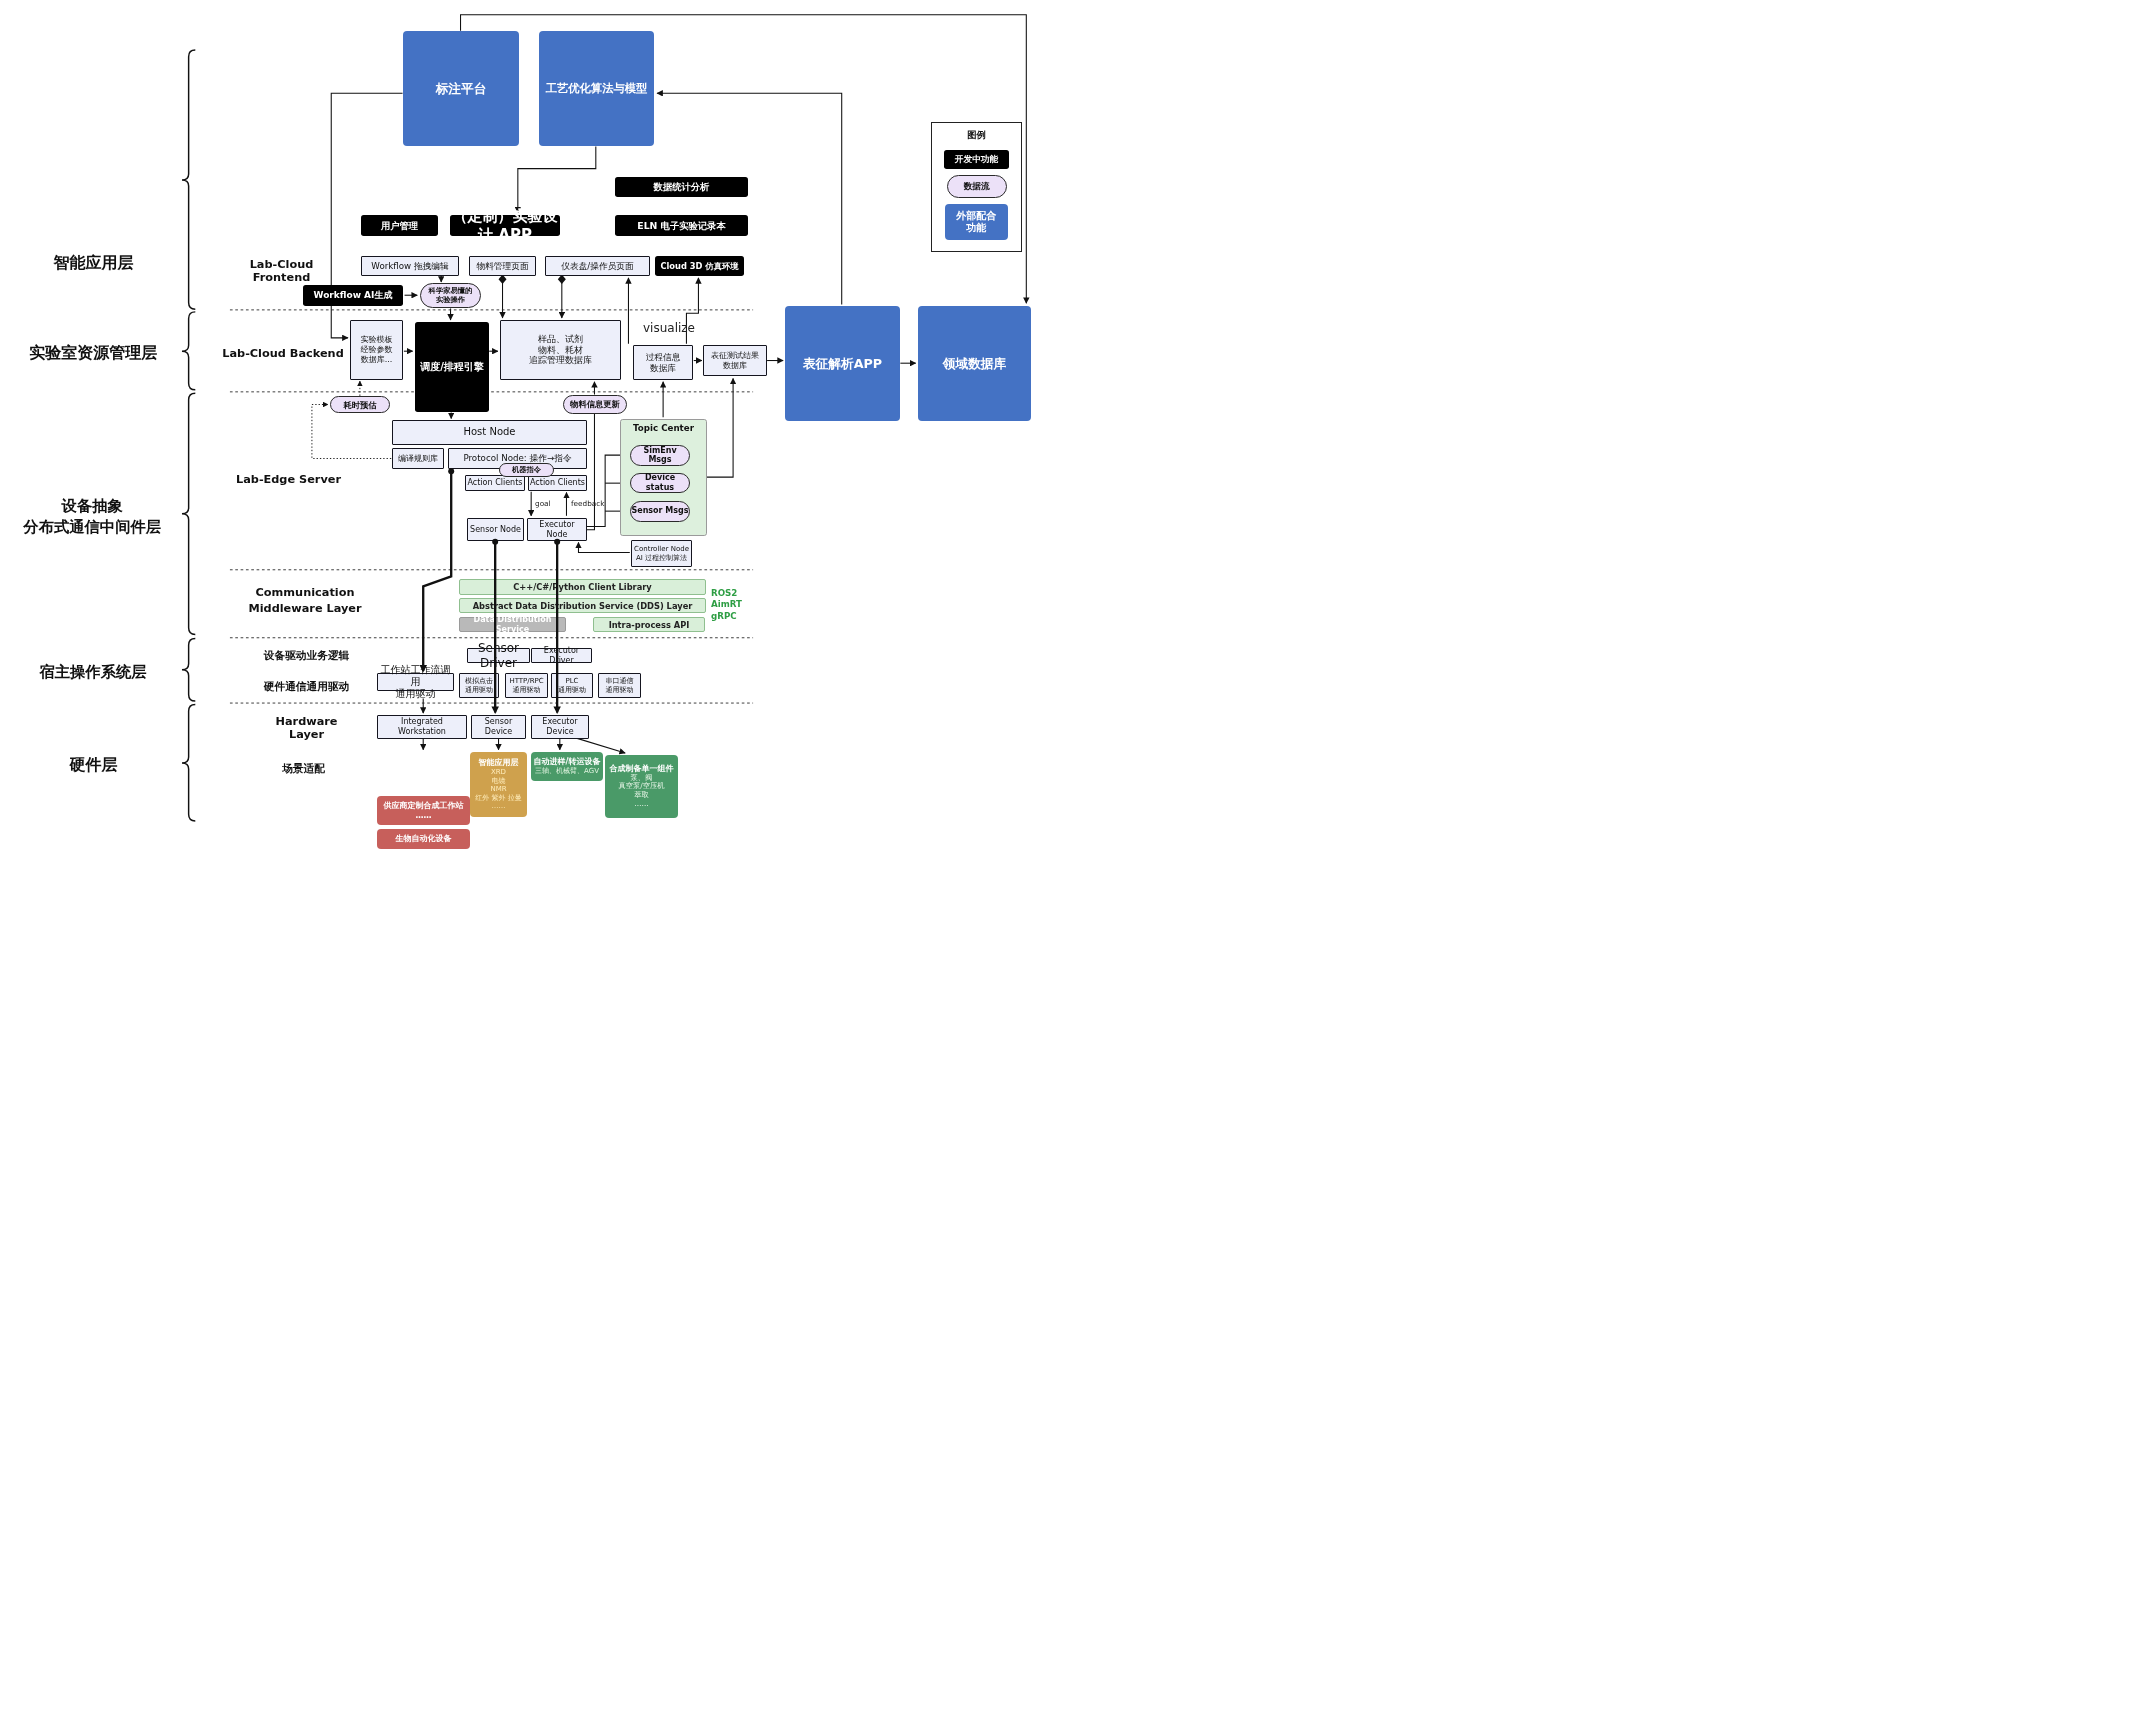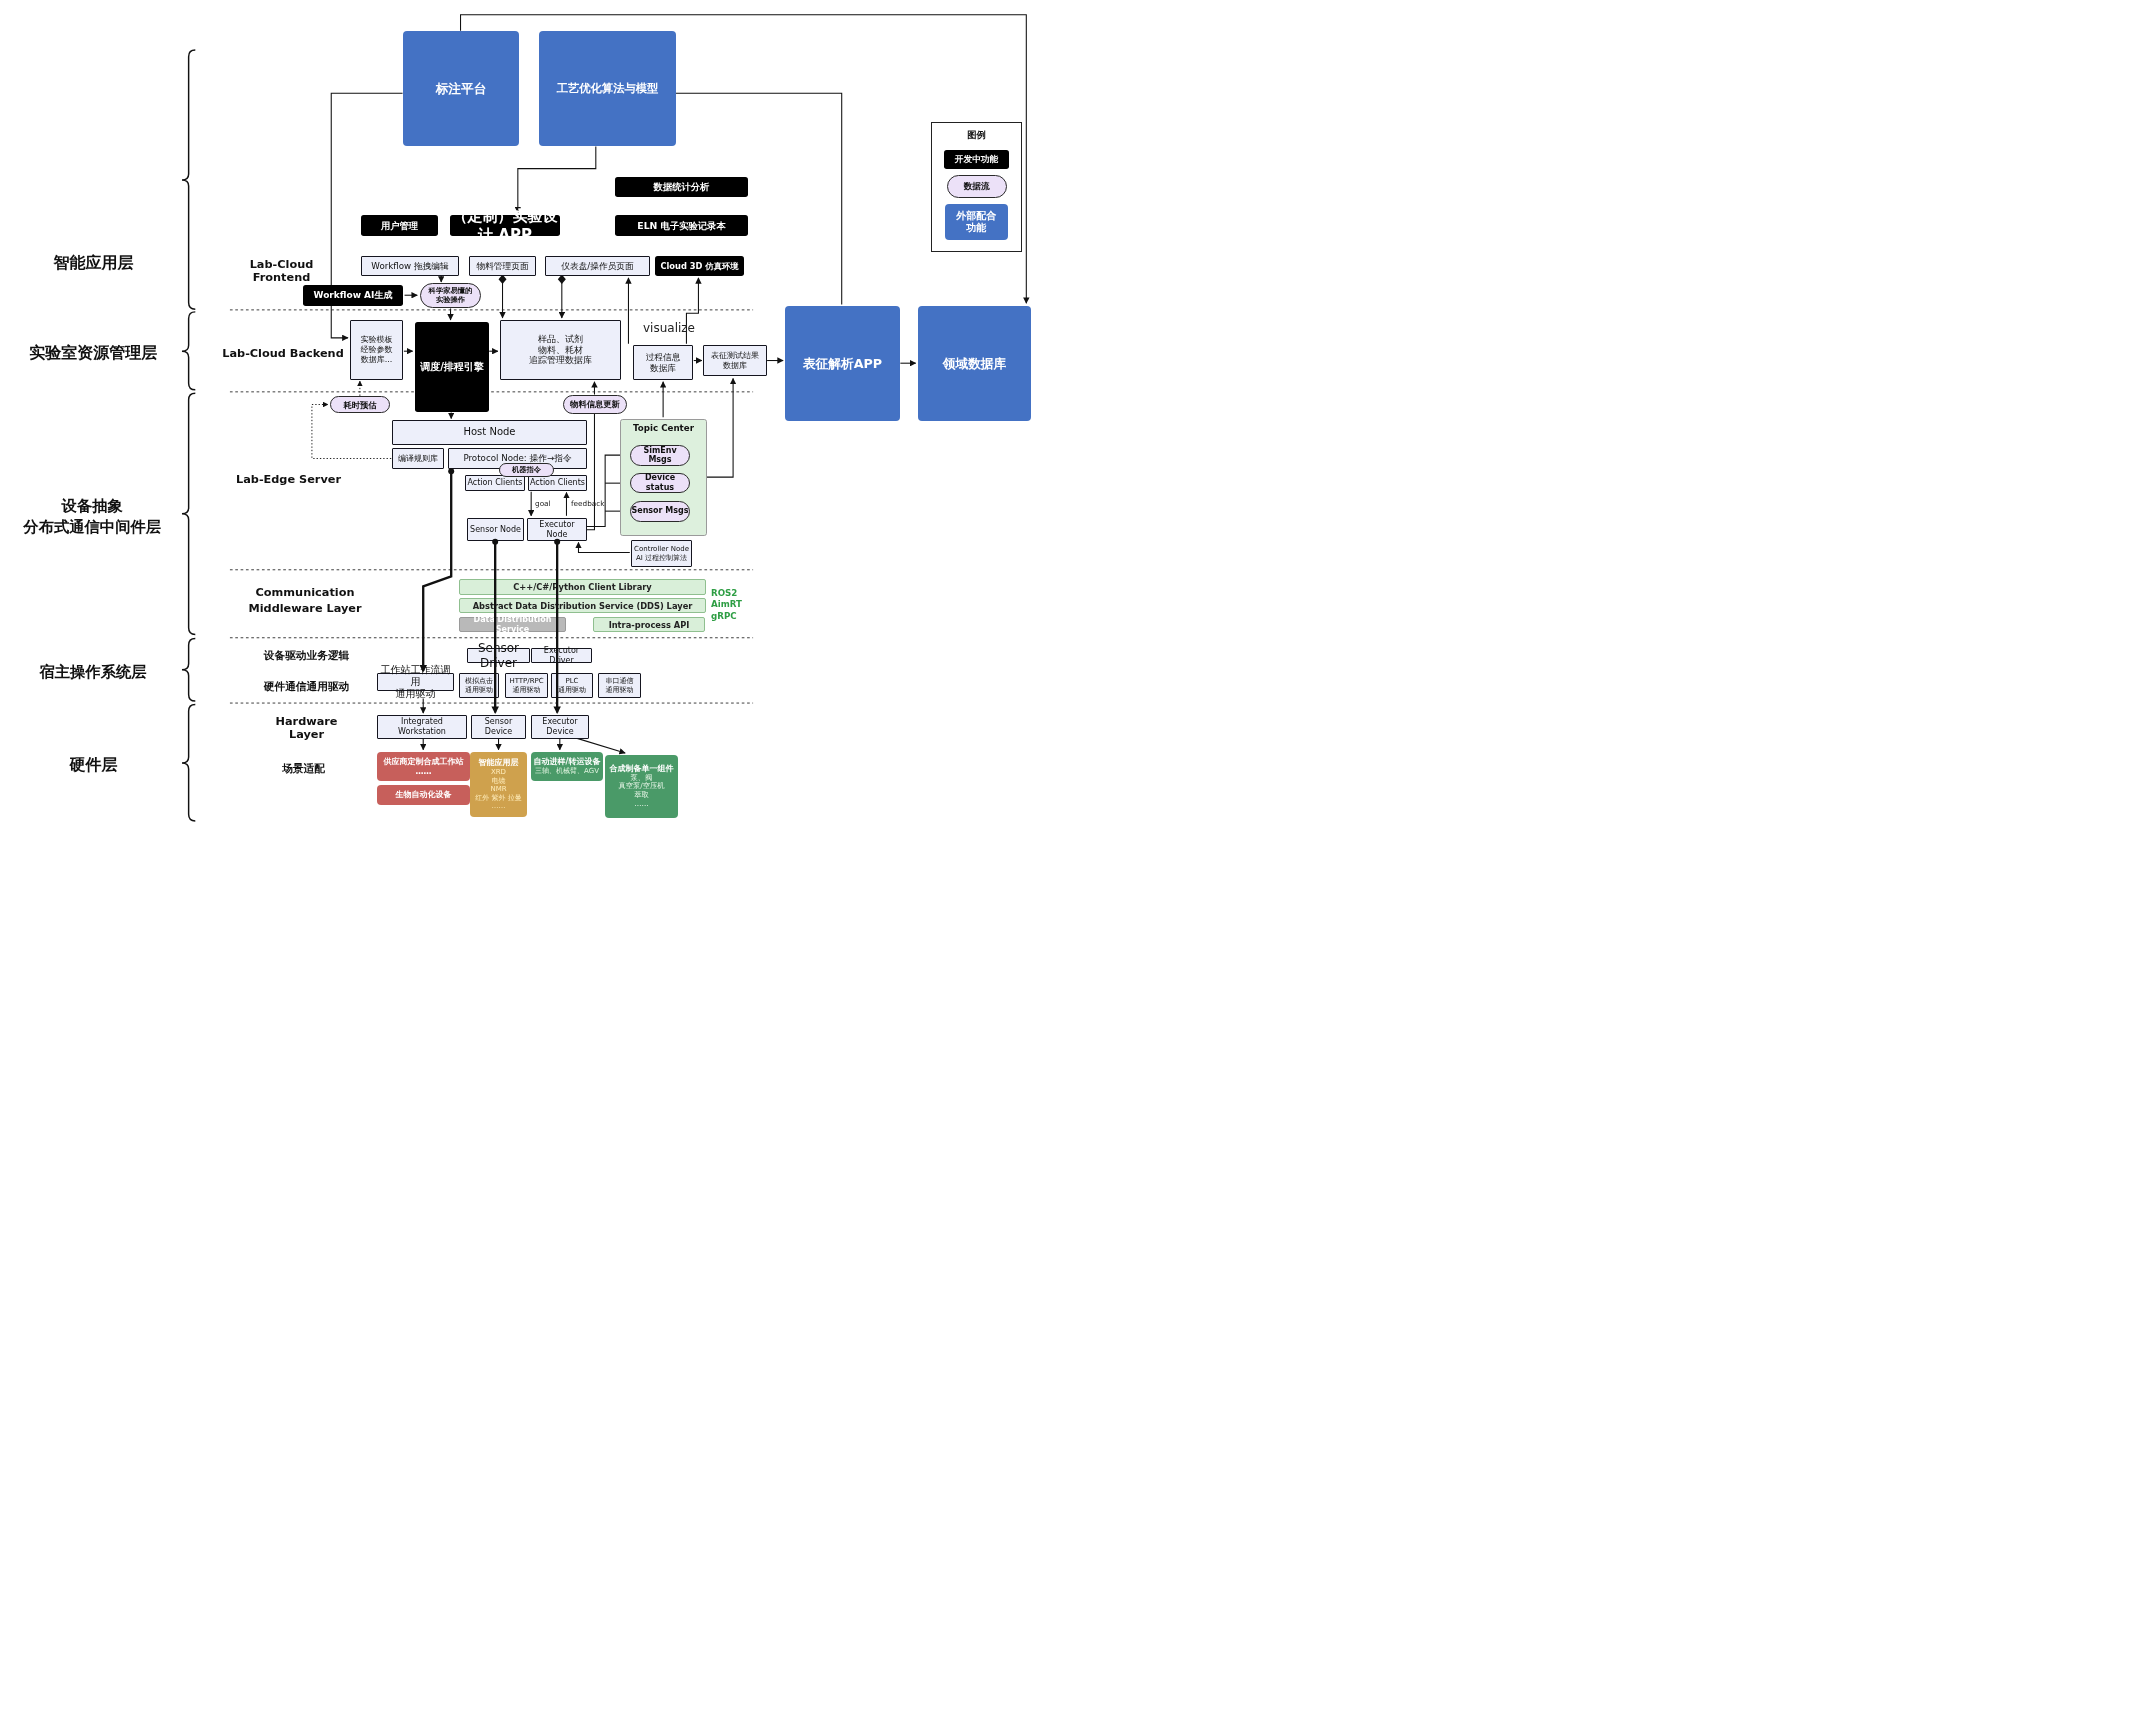--- a/index.html
+++ b/index.html
@@ -8,21 +8,21 @@
   #under{z-index:1;}
   #over{z-index:4;}
   .b{position:absolute;box-sizing:border-box;display:flex;align-items:center;justify-content:center;
      text-align:center;white-space:pre-line;line-height:1.22;z-index:2;color:#111;}
   .blue{background:#4472c4;color:#fff;font-weight:700;border-radius:4px;}
   .black{background:#000;color:#fff;font-weight:700;border-radius:2.7px;}
   .white{background:#edeffa;border:1.1px solid #15151f;border-radius:1px;font-weight:400;text-align:center;}
   .pill{background:#ece1f8;border:1px solid #2a2a2a;border-radius:666px;font-weight:700;z-index:3;}
   .greenbar{background:#d9efd9;border:0.7px solid #8fbf8f;border-radius:2px;font-weight:600;color:#222;}
   .graybar{background:#b9b9b9;border:0.7px solid #9a9a9a;border-radius:2px;color:#fff;font-weight:600;}
-  .red{background:#c75f5b;color:#fff;font-weight:700;border-radius:4px;}
+  .red{background:#c75f5b;color:#fff;font-weight:700;border-radius:4px;margin-top:44px;}
   .tan{background:#cfa14d;color:#fff;border-radius:4px;flex-direction:column;}
   .green{background:#4a9a68;color:#fff;border-radius:4px;flex-direction:column;}
   .panel{position:absolute;background:#ddf0dd;border:0.8px solid #9a9a9a;border-radius:2.7px;z-index:2;}
   .panel .ptitle{position:absolute;top:2.7px;left:0;right:0;text-align:center;font-weight:700;font-size:8.7px;color:#111;}
   .legend{position:absolute;background:#fff;border:1.1px solid #222;z-index:2;}
   .lbl{position:absolute;font-weight:700;color:#111;text-align:center;white-space:pre-line;z-index:2;}
   .ann{position:absolute;color:#222;z-index:3;white-space:pre;}
   .rosgrp{position:absolute;color:#2e9e44;font-weight:700;font-size:8.7px;line-height:1.3;z-index:2;}
   .sub{font-weight:400;}
 </style>
@@ -114,21 +114,21 @@
 
   <div class="legend" style="left:931px;top:122px;width:89px;height:128px">
     <div class="lbl" style="left:0;top:6px;width:89px;font-size:9.3px">图例</div>
     <div class="b black" style="left:943px;top:149px;width:65px;height:19.3px;font-size:8.7px;position:fixed;left:12px;top:27px;position:absolute">开发中功能</div>
     <div class="b pill" style="left:14.7px;top:52px;width:60px;height:23px;font-size:8.7px">数据流</div>
     <div class="b blue" style="left:12.7px;top:81px;width:63px;height:36px;font-size:10px">外部配合
 功能</div>
   </div>
 
   <div class="b blue" style="left:403px;top:31px;width:116px;height:115px;font-size:12.7px">标注平台</div>
-  <div class="b blue" style="left:539px;top:31px;width:137px;height:115px;font-size:11.3px">工艺优化算法与模型</div>
+  <div class="b blue" style="left:539px;top:31px;width:115px;height:115px;font-size:11.3px">工艺优化算法与模型</div>
   <div class="b blue" style="left:785px;top:306px;width:115px;height:115px;font-size:12.7px">表征解析APP</div>
   <div class="b blue" style="left:918px;top:306px;width:113px;height:115px;font-size:12.7px">领域数据库</div>
 
   <div class="b black" style="left:615px;top:177px;width:133px;height:20px;font-size:9.3px">数据统计分析</div>
   <div class="b black" style="left:361px;top:215px;width:77px;height:21.3px;font-size:9.3px">用户管理</div>
   <div class="b black" style="left:450px;top:215px;width:110px;height:21.3px;font-size:15px">（定制）实验设计 APP</div>
   <div class="b black" style="left:615px;top:215px;width:133px;height:21.3px;font-size:9.3px">ELN 电子实验记录本</div>
 
   <div class="b white" style="left:361px;top:256px;width:98px;height:20px;font-size:8.7px">Workflow 拖拽编辑</div>
   <div class="b white" style="left:469px;top:256px;width:67px;height:20px;font-size:8.7px">物料管理页面</div>

